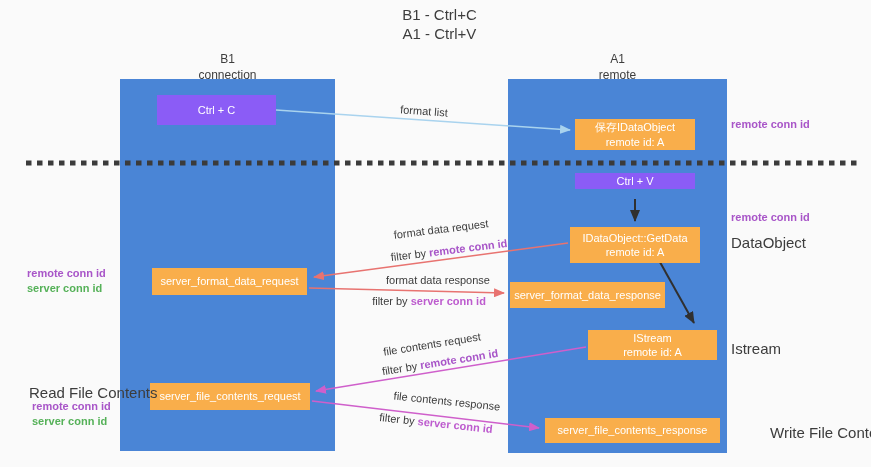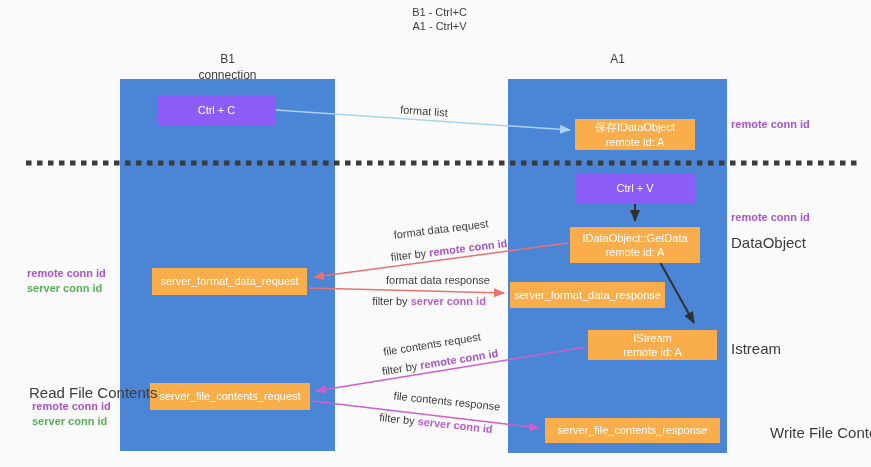--- a/index.html
+++ b/index.html
@@ -1,21 +1,21 @@
 <!DOCTYPE html>
 <html><head>
 <meta charset="utf-8">
 <style>
   html,body{margin:0;padding:0;background:#fafafa;}
   .canvas{
     position:relative;width:871px;height:467px;background:#fafafa;
     font-family:"Liberation Sans",sans-serif;overflow:hidden;
   }
   .title-block{position:absolute;left:0;top:6px;width:871px;text-align:center;z-index:4;}
-  .title-line{font-size:11px;color:#3d3d3d;line-height:1.25;padding-left:8px;}
+  .title-line{font-size:15px;color:#3d3d3d;line-height:1.25;padding-left:8px;}
   .lane-header{position:absolute;text-align:center;font-size:12px;color:#3d3d3d;line-height:1.3;z-index:4;}
   .lane{position:absolute;background:#4a85d6;z-index:1;}
   .svg-layer{position:absolute;left:0;top:0;z-index:2;pointer-events:none;}
   .node{
     position:absolute;display:flex;flex-direction:column;align-items:center;justify-content:center;
     color:#ffffff;font-size:11px;line-height:1.3;text-align:center;z-index:3;white-space:nowrap;
   }
   .node.green{background:#8b5cf6;}
   .node.orange{background:#f9ae4b;}
   .ann{position:absolute;font-size:11px;white-space:nowrap;z-index:3;}
@@ -41,20 +41,21 @@
     <div class="title-line">B1 - Ctrl+C</div>
     <div class="title-line">A1 - Ctrl+V</div>
   </div>
 
   <div class="lane-header" style="left:120px;top:52px;width:215px;">
     <div>B1</div>
     <div>connection</div>
   </div>
   <div class="lane-header" style="left:508px;top:52px;width:219px;">
     <div>A1</div>
+    <div>remote</div>
   </div>
 
   <div class="lane" style="left:120px;top:79px;width:215px;height:372px;"></div>
   <div class="lane" style="left:508px;top:79px;width:219px;height:374px;"></div>
 
   <svg class="svg-layer" width="871" height="467" viewBox="0 0 871 467">
     <defs>
       <marker id="mk-blue" markerUnits="userSpaceOnUse" markerWidth="11" markerHeight="9" refX="10" refY="4.5" orient="auto">
         <path d="M0,0 L11,4.5 L0,9 z" fill="#a9d3ee"></path>
       </marker>
@@ -80,21 +81,21 @@
 
   <div class="node green" style="left:157px;top:95px;width:119px;height:30px;">
     <div>Ctrl + C</div>
   </div>
 
   <div class="node orange" style="left:575px;top:119px;width:120px;height:31px;">
     <div>保存IDataObject</div>
     <div>remote id: A</div>
   </div>
 
-  <div class="node green" style="left:575px;top:173px;width:120px;height:31px;">
+  <div class="node green" style="left:575px;top:173px;width:120px;height:16px;">
     <div>Ctrl + V</div>
   </div>
 
   <div class="node orange" style="left:570px;top:227px;width:130px;height:36px;">
     <div>IDataObject::GetData</div>
     <div>remote id: A</div>
   </div>
 
   <div class="node orange" style="left:510px;top:282px;width:155px;height:26px;">
     <div>server_format_data_response</div>

